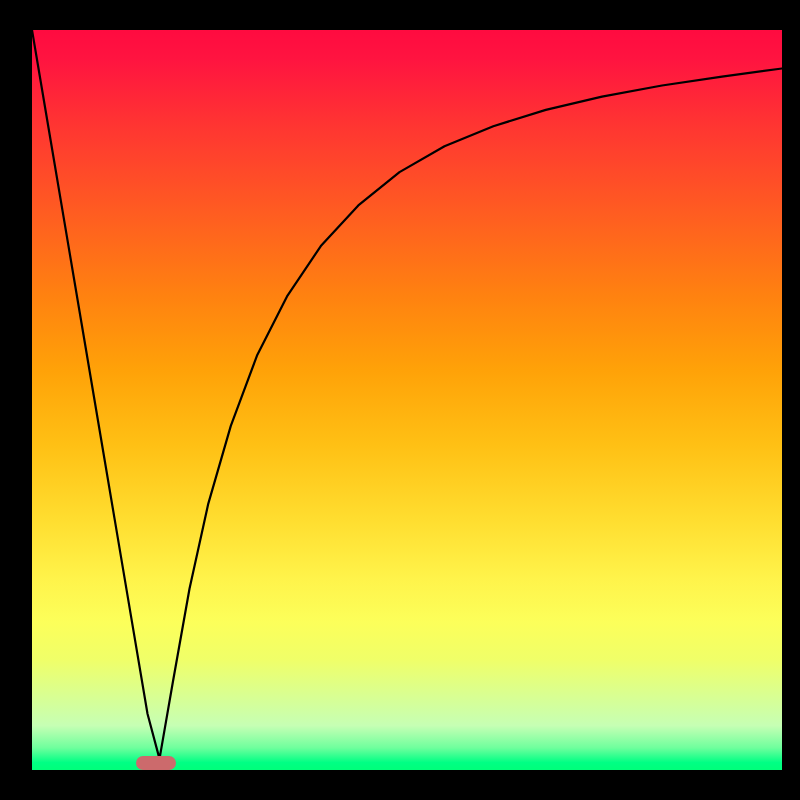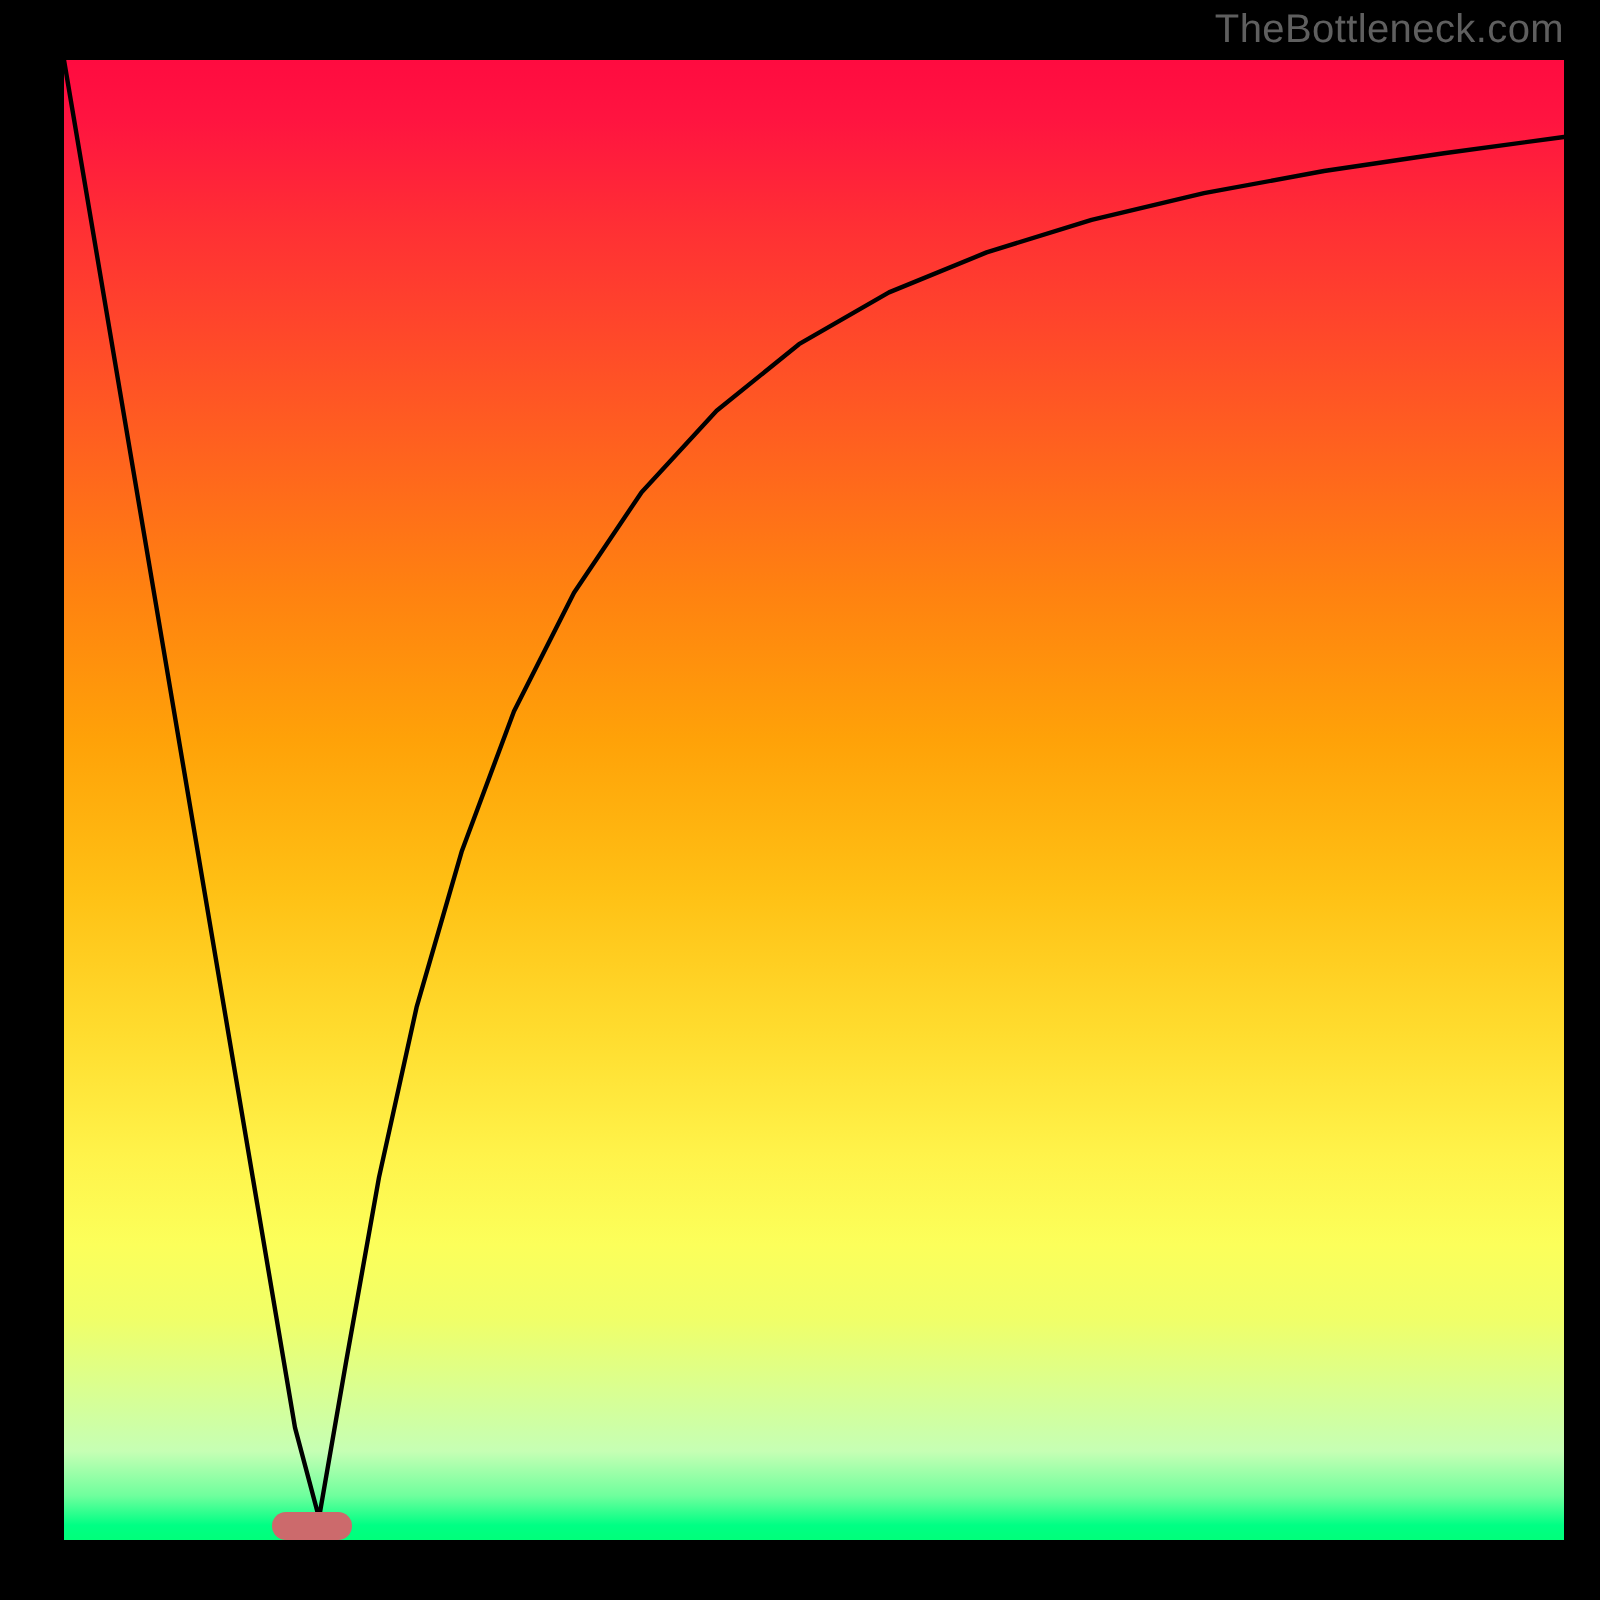--- a/index.html
+++ b/index.html
@@ -68,21 +68,20 @@
     border-radius: 8px;
     background: #cc6a6c;
     transform: translate(-50%, -50%);
   }
 </style>
 </head>
 <body>
 
 <div class="frame">
 
-  <div class="watermark">TheBottleneck.com</div>
 
   <div class="plot-area">
     <div class="gradient-bg"></div>
 
     <svg class="curve-layer" viewBox="0 0 750 740" preserveAspectRatio="none">
       <path id="curve-path" fill="none" stroke="#000" stroke-width="2.2" stroke-linejoin="round" stroke-linecap="round" d="M0.0 0.0 L16.5 97.7 L33.0 195.4 L49.5 293.0 L66.0 390.7 L82.5 488.4 L99.0 586.1 L115.5 683.8 L127.5 728.9 L127.5 728.9 L141.0 651.2 L157.5 558.7 L176.3 473.6 L198.8 395.9 L225.0 325.6 L255.0 266.4 L288.8 216.1 L326.3 175.4 L367.5 142.1 L412.5 116.2 L461.3 96.2 L513.8 79.9 L570.0 66.6 L630.0 55.5 L690.0 46.6 L750.0 38.5"></path>
     </svg>
 
     <div class="marker" id="marker" style="left: 123.75px; top: 733.34px; background: rgb(204, 106, 108);"></div>
   </div>

